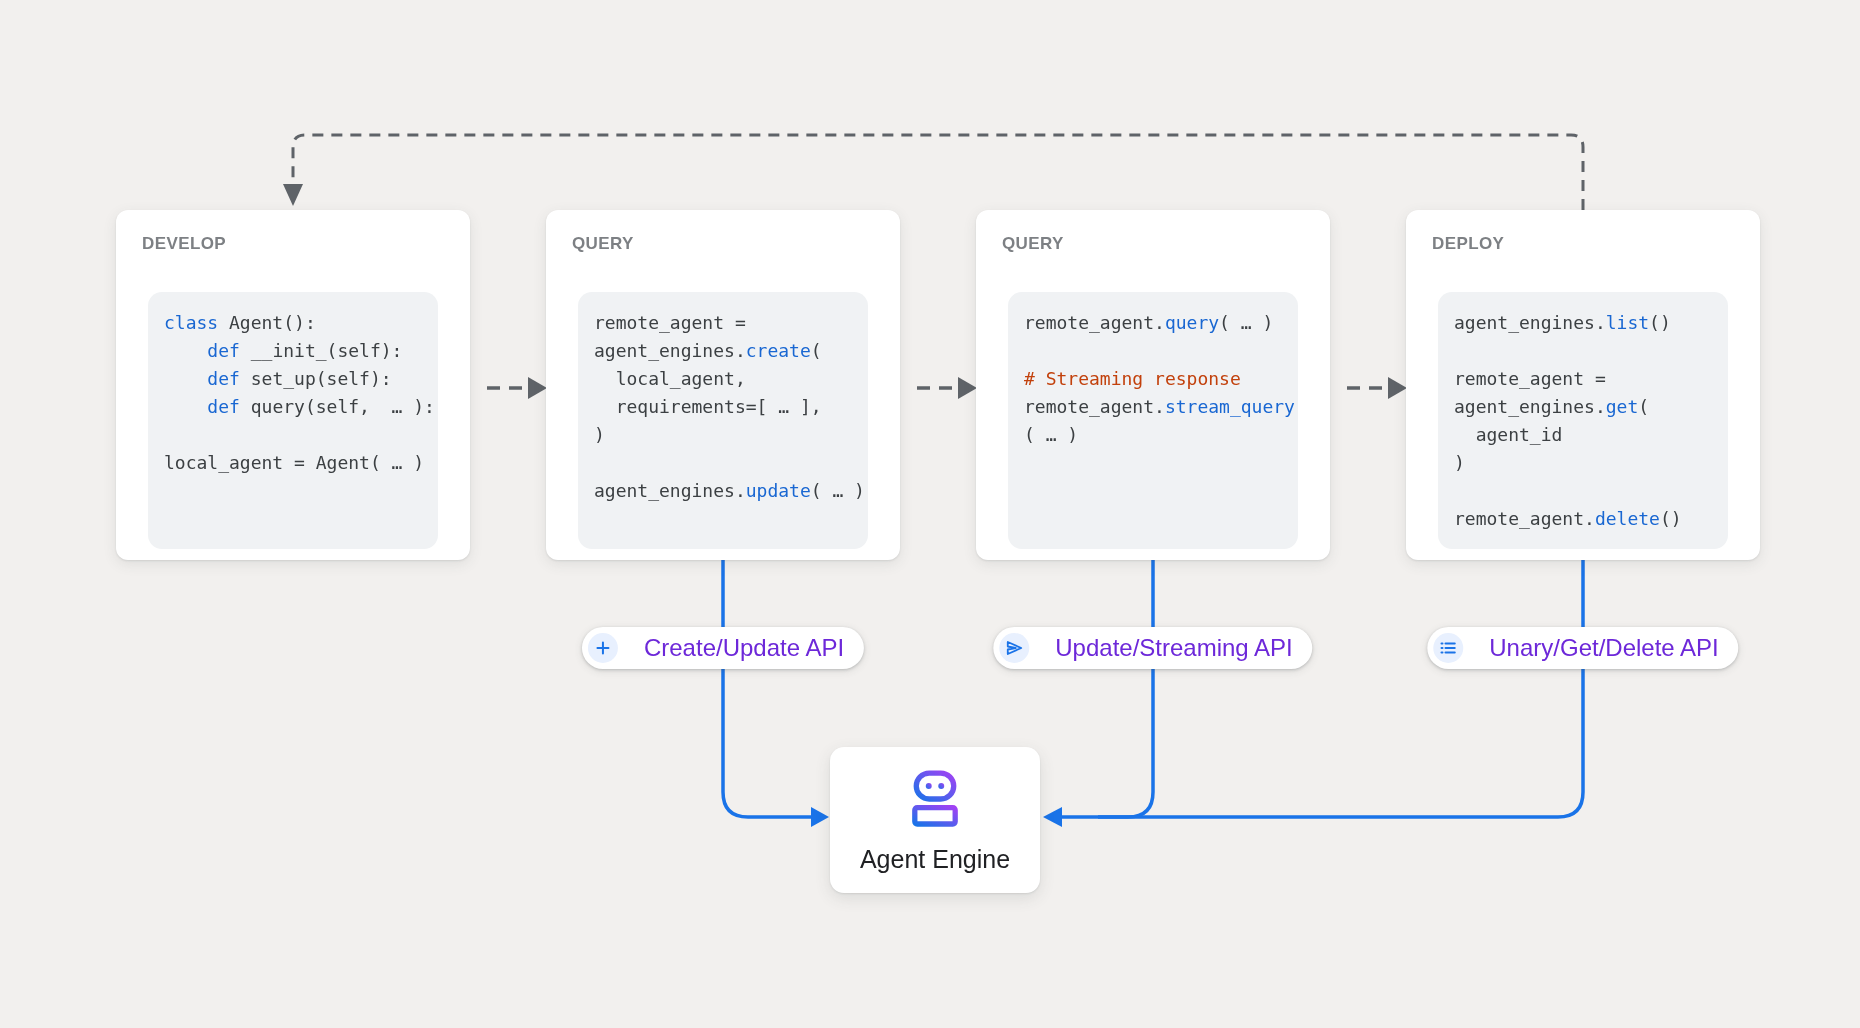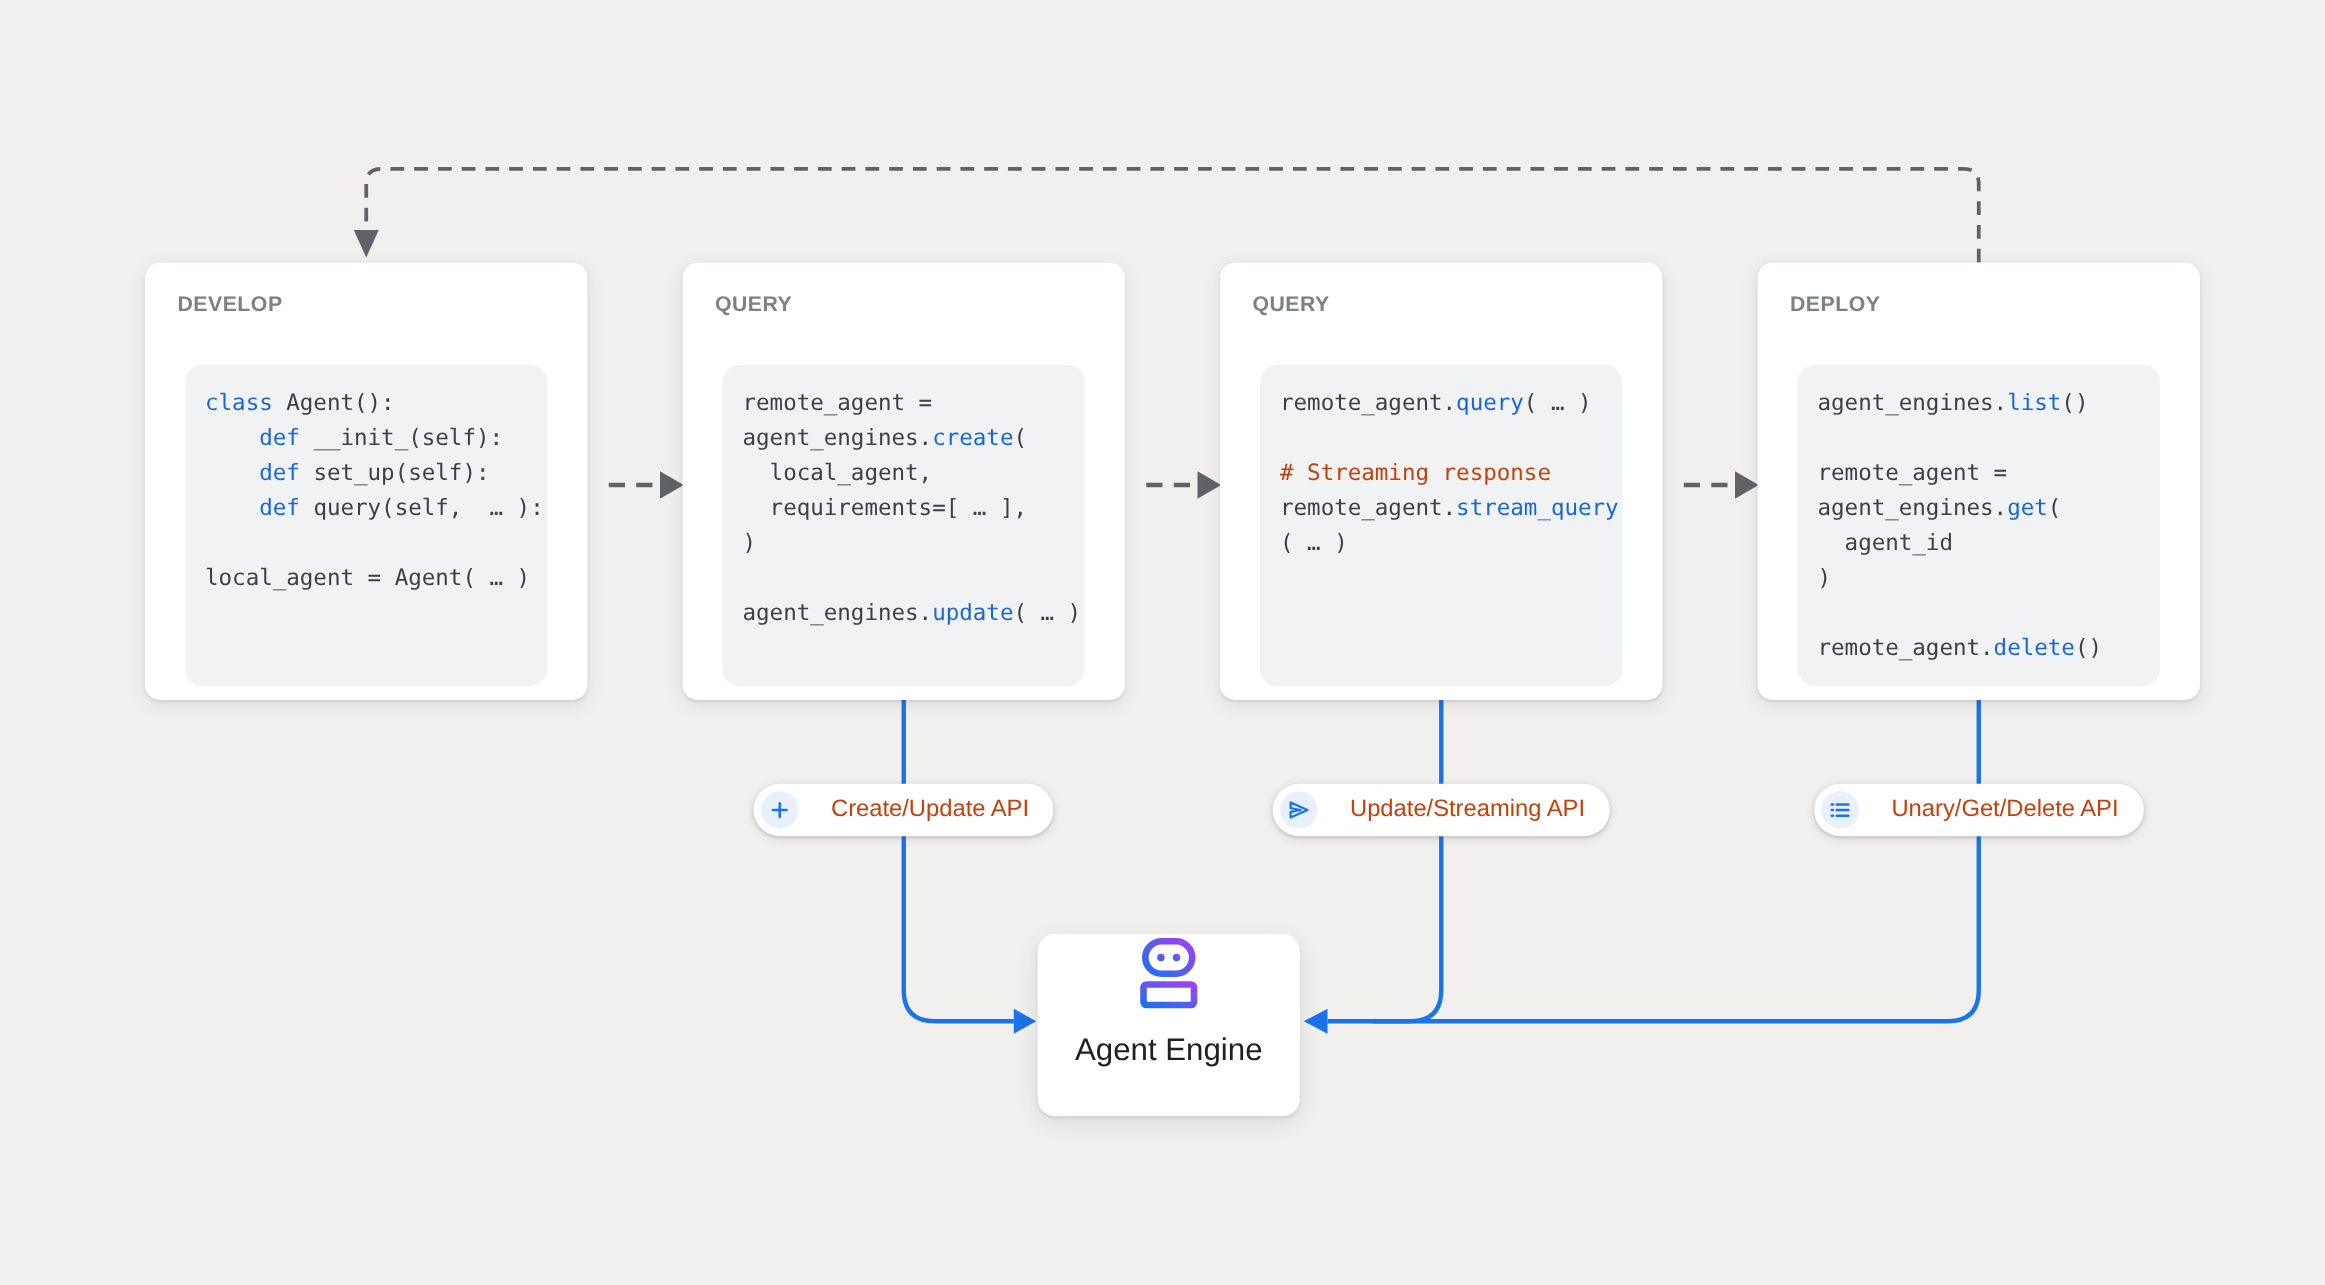--- a/index.html
+++ b/index.html
@@ -41,28 +41,28 @@
     background: #ffffff; border-radius: 21px;
     box-shadow: 0 1px 3px rgba(60,64,67,.25), 0 2px 8px rgba(60,64,67,.12);
     display: flex; align-items: center; padding: 0 20px 0 6px;
     box-sizing: border-box; white-space: nowrap;
   }
   .pill-icon {
     width: 30px; height: 30px; border-radius: 50%;
     background: #e8f0fe; display: flex; align-items: center; justify-content: center;
     flex: 0 0 auto;
   }
-  .pill-label { margin-left: 26px; font-size: 19px; color: #c2410c; font-weight: 500; }
+  .pill-label { margin-left: 26px; font-size: 24px; color: #6d28d9; font-weight: 500; }
 
   
   .engine {
     position: absolute; left: 830px; top: 747px; width: 210px; height: 146px;
     background: #ffffff; border-radius: 14px; z-index: 2;
     box-shadow: 0 1px 2px rgba(60,64,67,.12), 0 5px 16px rgba(60,64,67,.12);
-    display: flex; flex-direction: column; align-items: center; 
+    display: flex; flex-direction: column; align-items: center; justify-content: center;
   }
   .engine-icon { margin-top: 2px; }
   .engine-label { margin-top: 12px; font-size: 25px; font-weight: 500; color: #202124; }
 </style>
 </head>
 <body>
 
 <div class="canvas">
 
   <svg class="connectors" width="1860" height="1028" viewBox="0 0 1860 1028">

